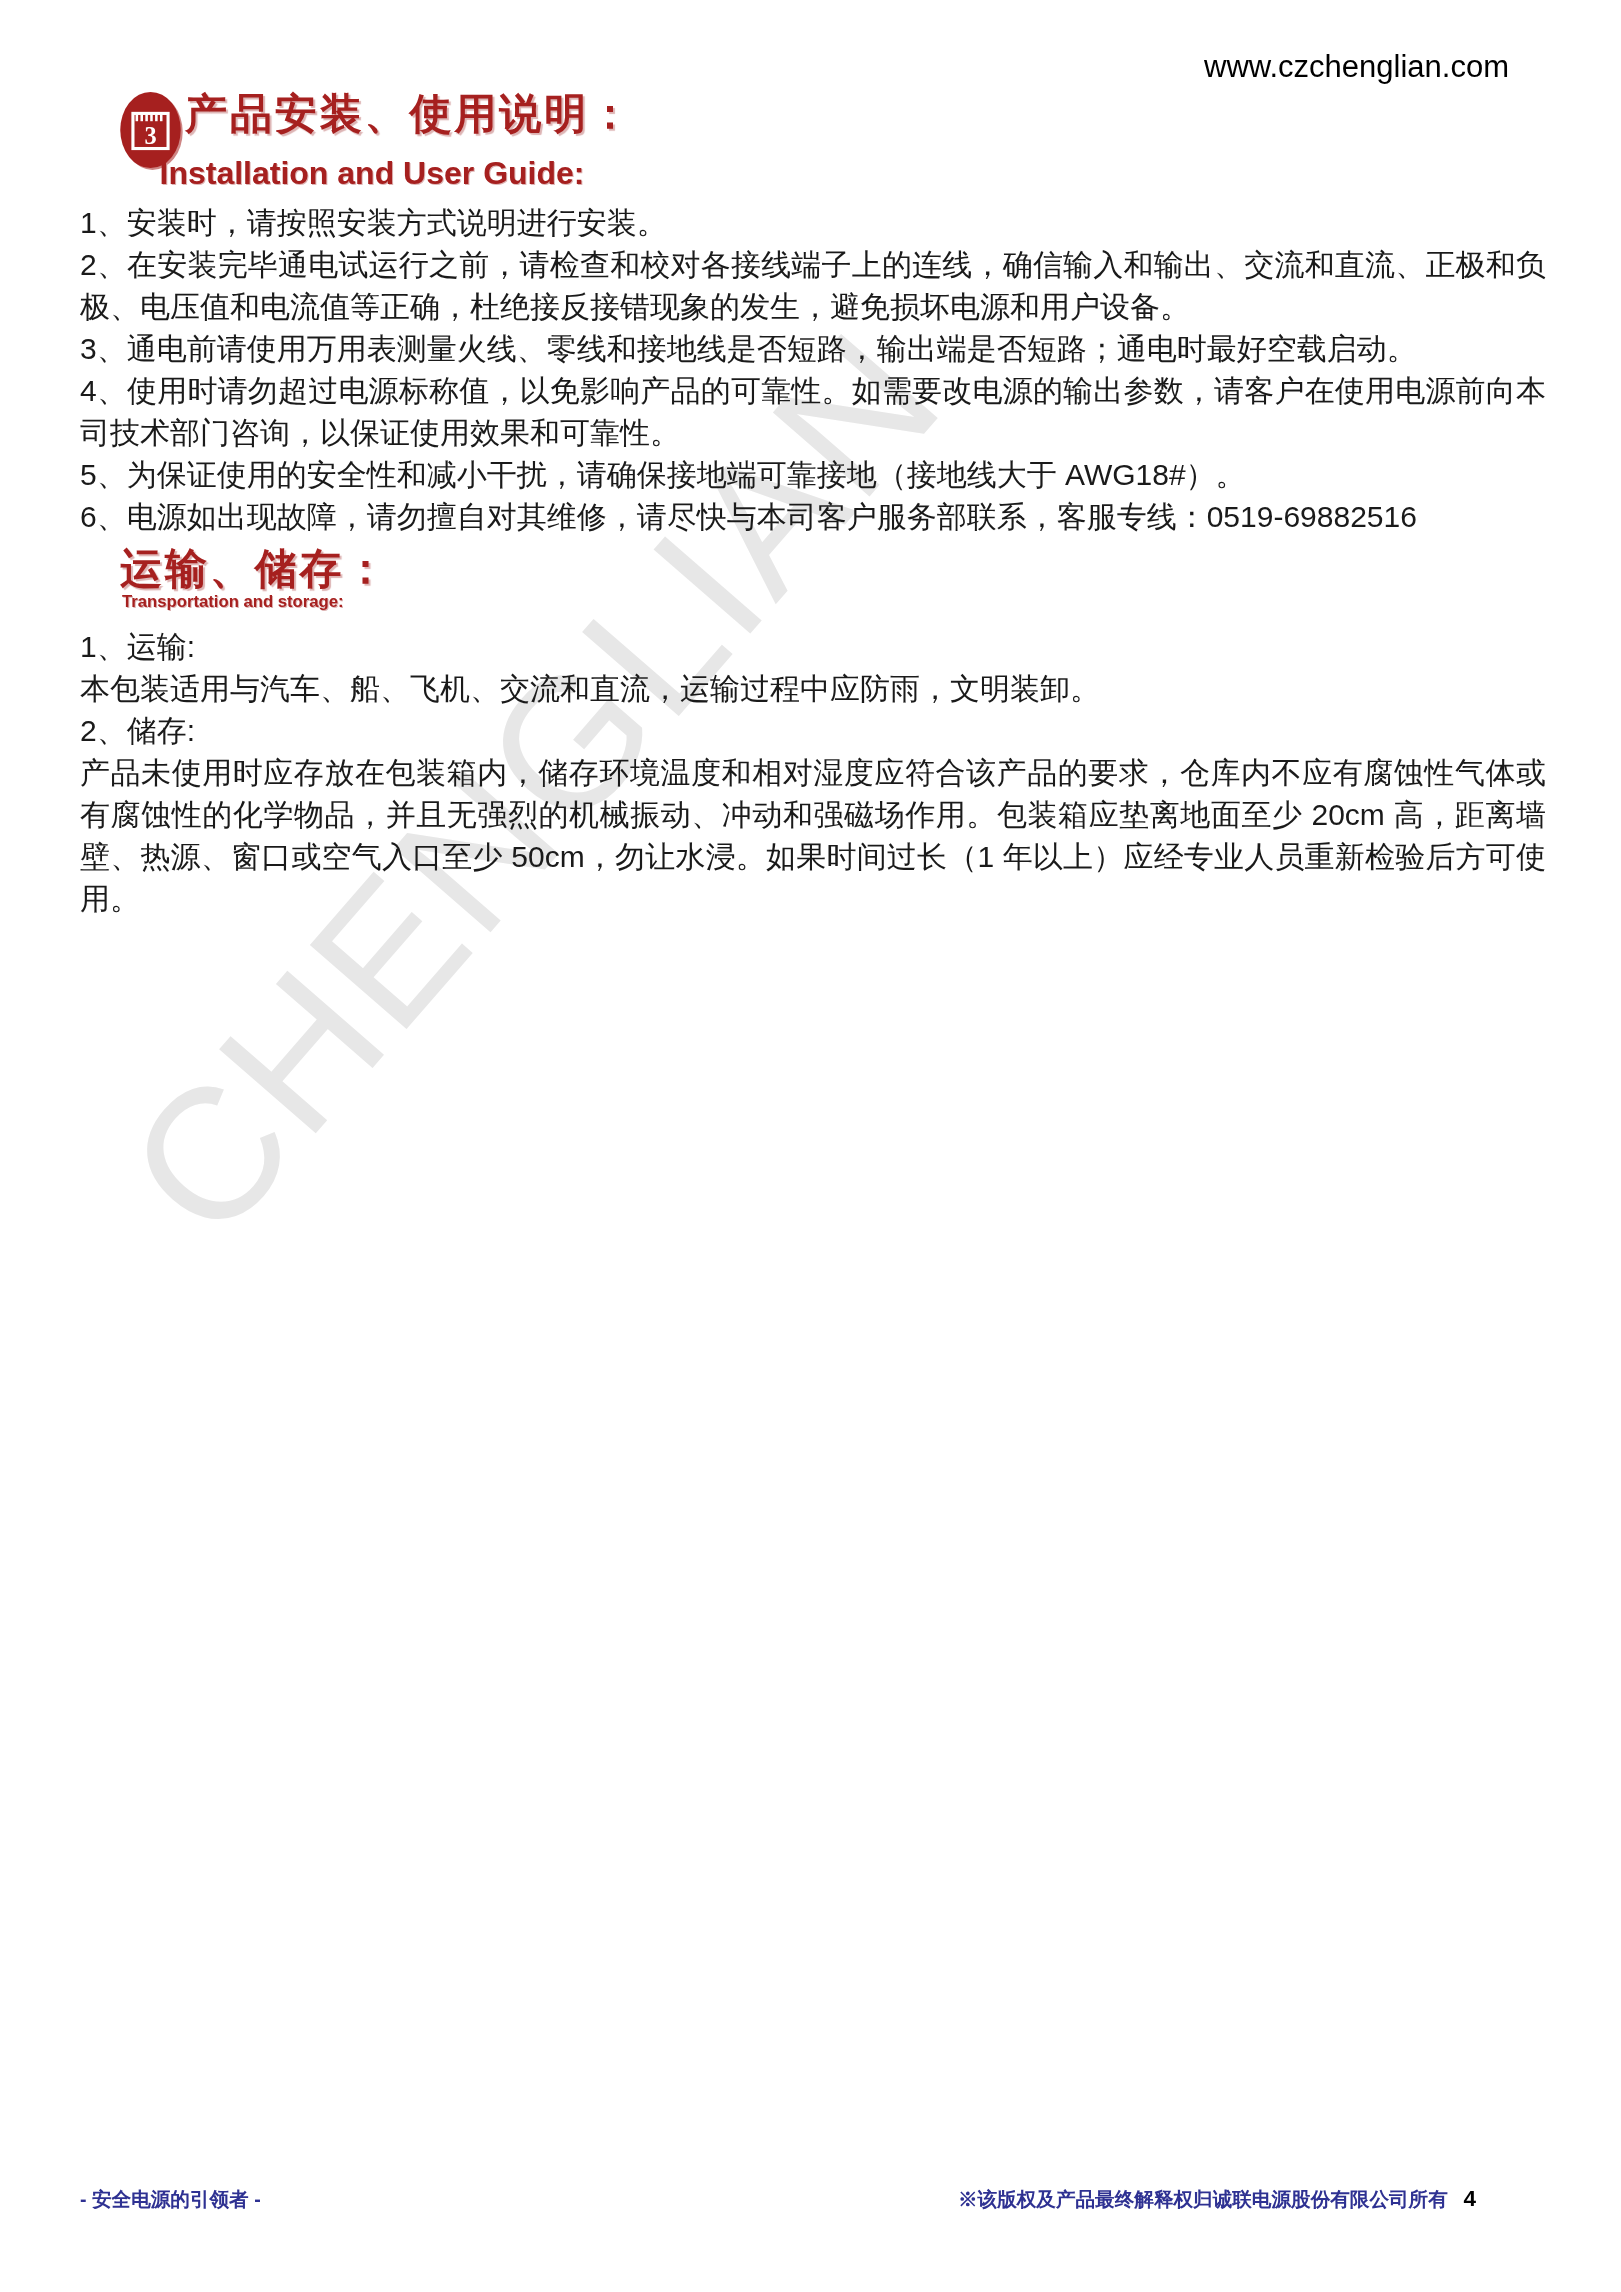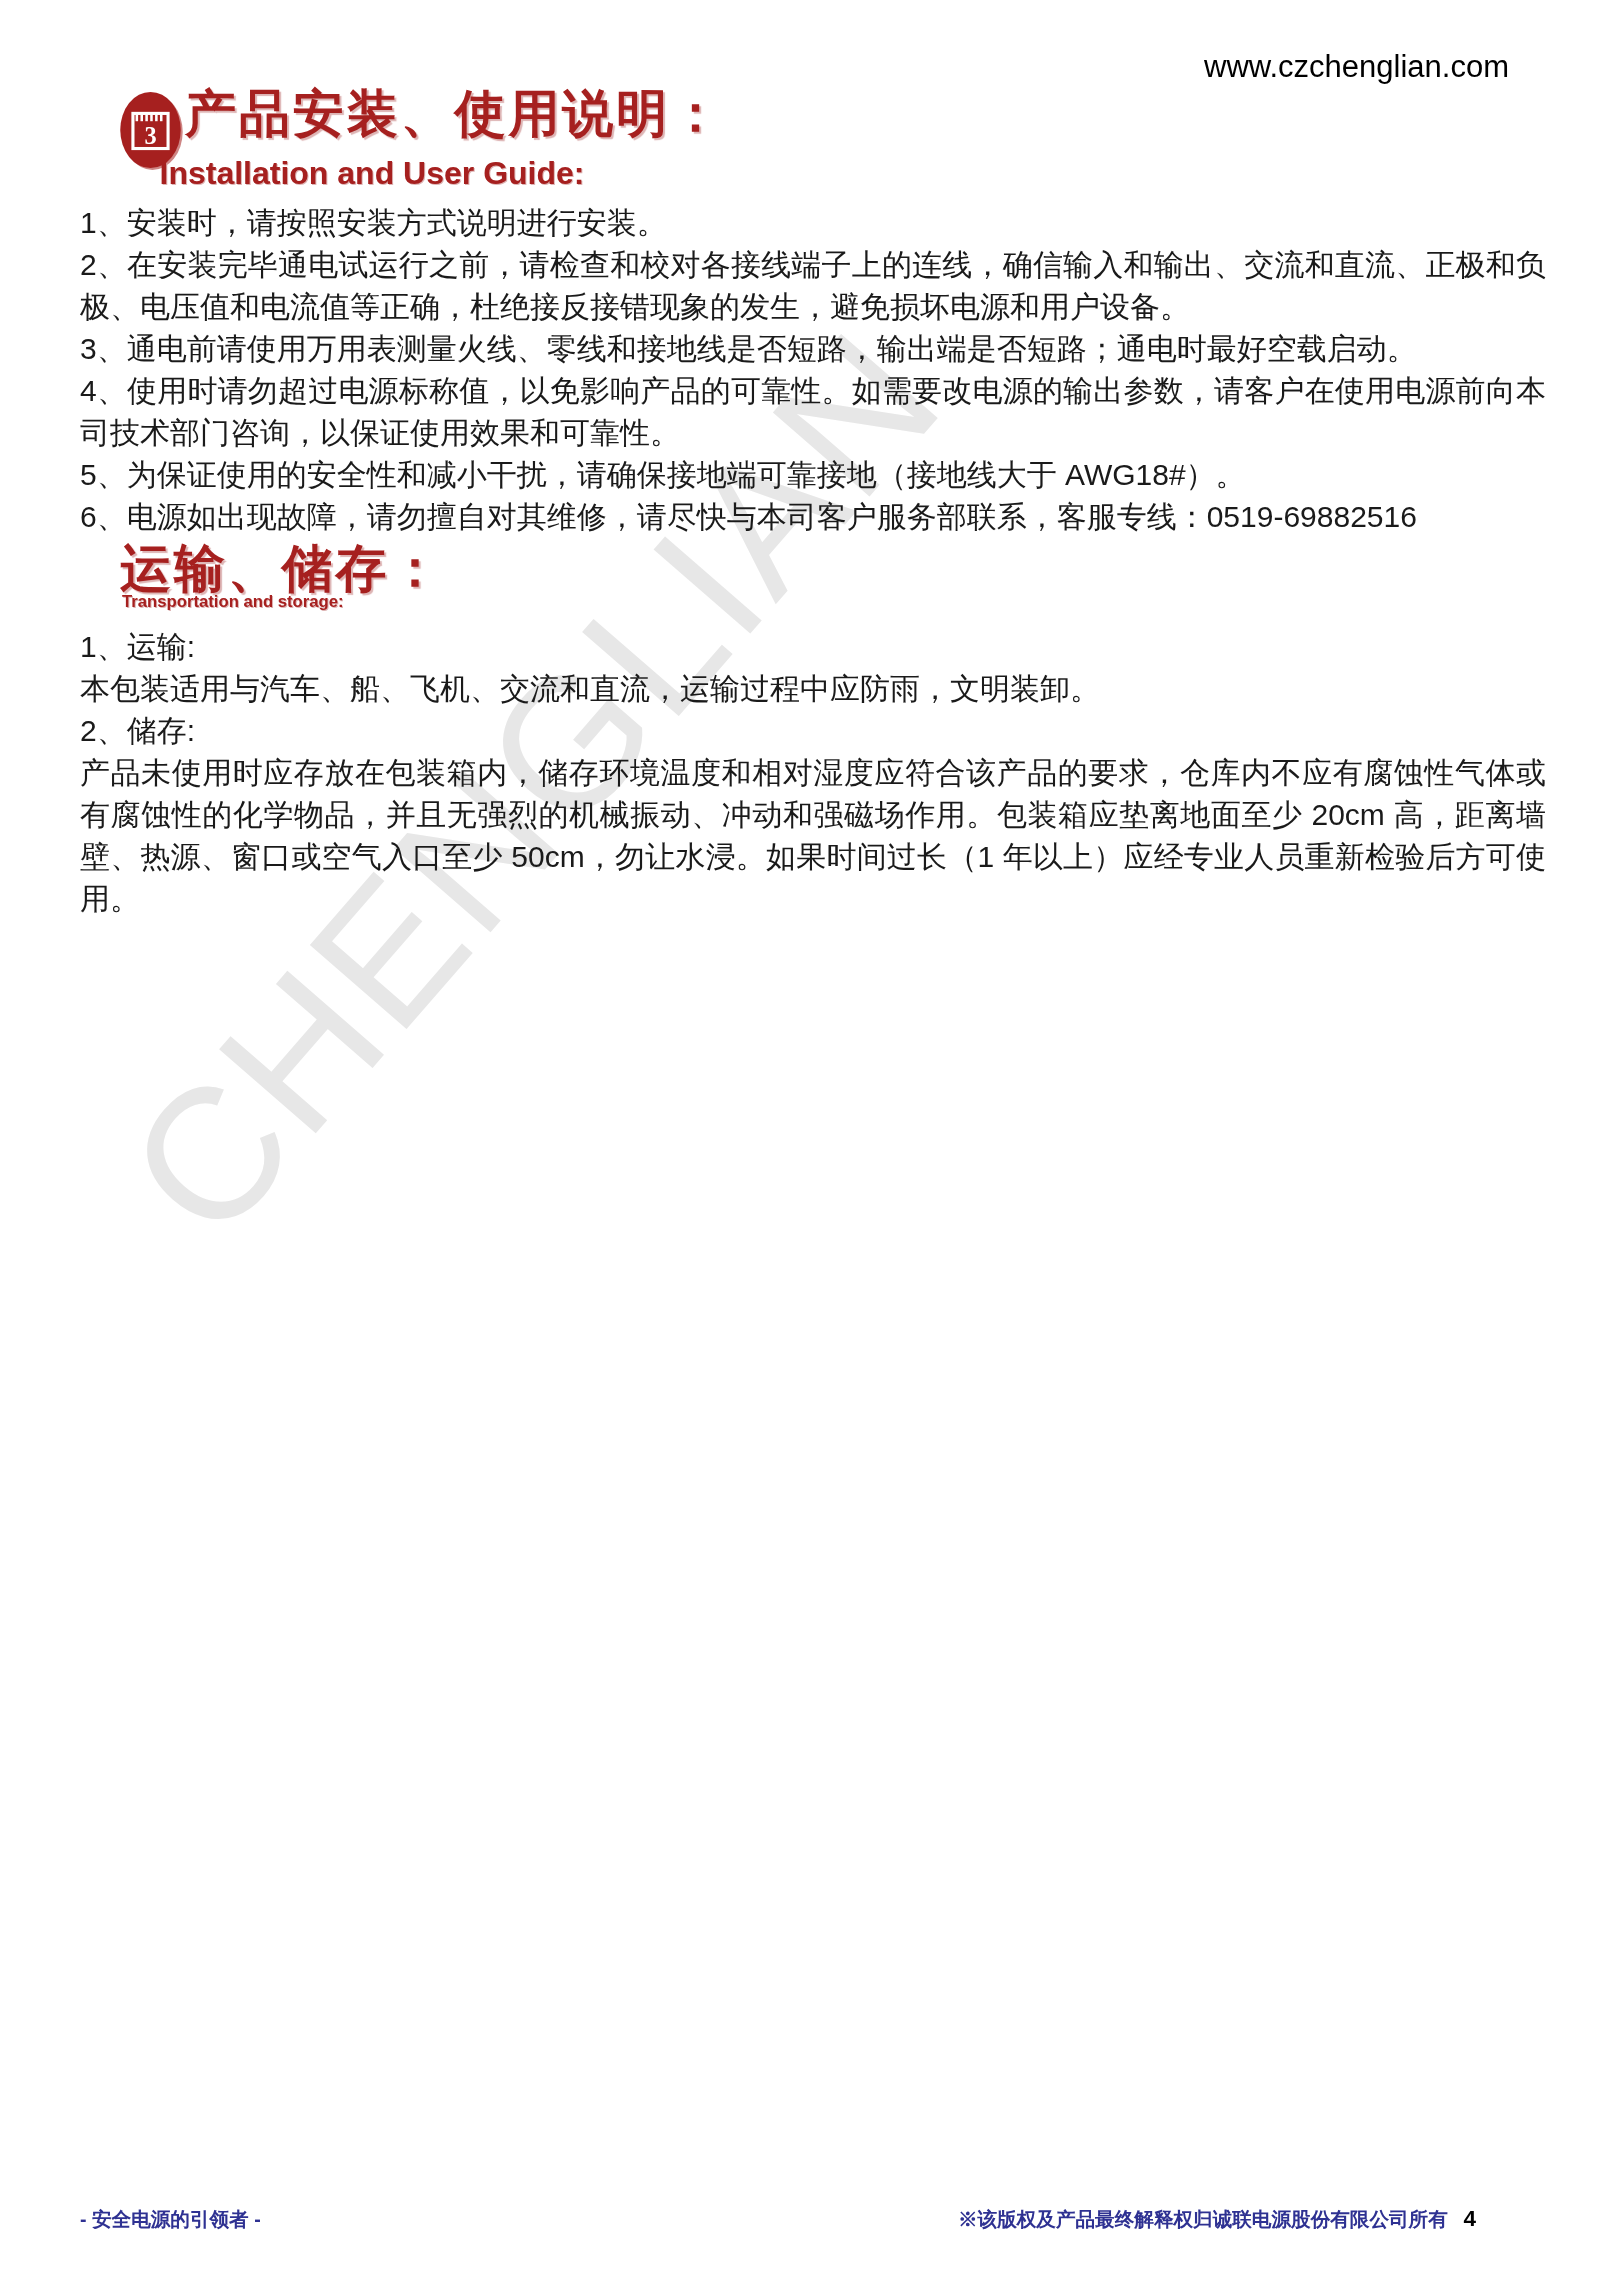--- a/index.html
+++ b/index.html
@@ -40,21 +40,21 @@
   .sec1-heading{left:118px;top:90px;}
   .sec2-heading{left:118px;top:545px;}
   .icon-wrap{display:block;flex:0 0 auto;}
   .dot-icon{
     width:55px;height:59px;border-radius:50%;
     background:var(--red);
     box-shadow:2px 2px 1px rgba(190,120,120,.45);
   }
   .heading-text{margin-left:2px;}
   .h-cn{
-    font-size:51px;font-weight:bold;color:var(--red);
+    font-size:42px;font-weight:bold;color:var(--red);
     line-height:47px;letter-spacing:2.9px;
     text-shadow:2px 2px 1px #ddb4b4;
     white-space:nowrap;
   }
   .h-en{
     font-weight:bold;color:var(--red);
     text-shadow:1px 1px 0 #ddb4b4;
     white-space:nowrap;
   }
   .h-en-1{font-size:32px;margin-left:-25.5px;margin-top:18px;}
@@ -72,21 +72,21 @@
     text-justify:inter-ideograph;
   }
   
   .footer{
     position:absolute;left:80px;top:2186px;width:1396px;
     display:flex;justify-content:space-between;align-items:flex-end;
     z-index:2;
     font-weight:bold;
   }
   .f-left{font-size:19.6px;color:var(--blue);}
-  .f-right{display:flex;align-items:baseline;margin-top:20px;}
+  .f-right{display:flex;align-items:baseline;}
   .f-copy{font-size:19.6px;color:var(--blue);}
   .f-page{font-size:22.5px;color:#000;margin-left:15.7px;}
 </style>
 </head>
 <body>
 
 <div class="page">
 
   <div class="header-url">www.czchenglian.com</div>
 

